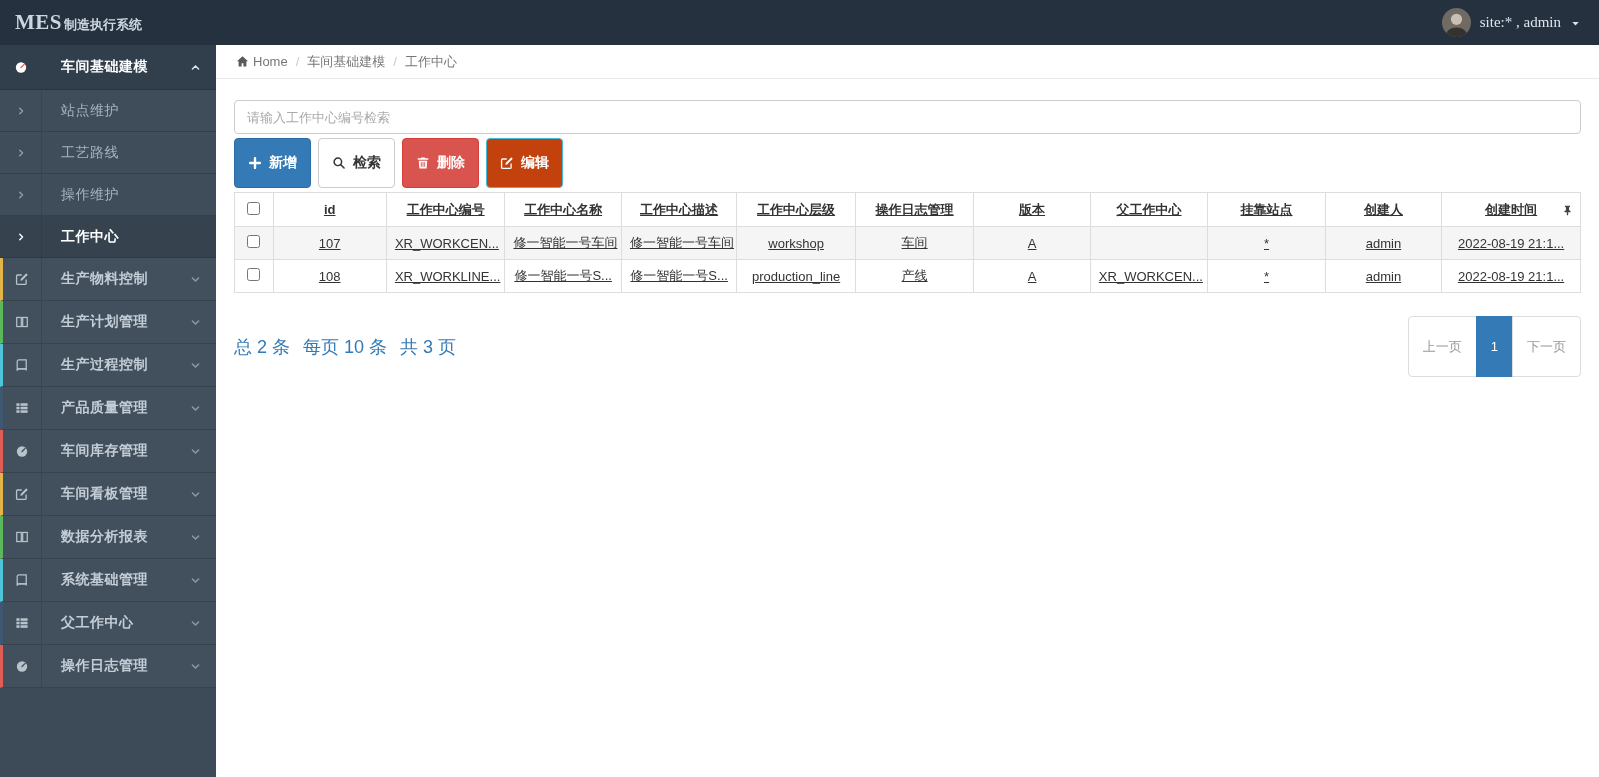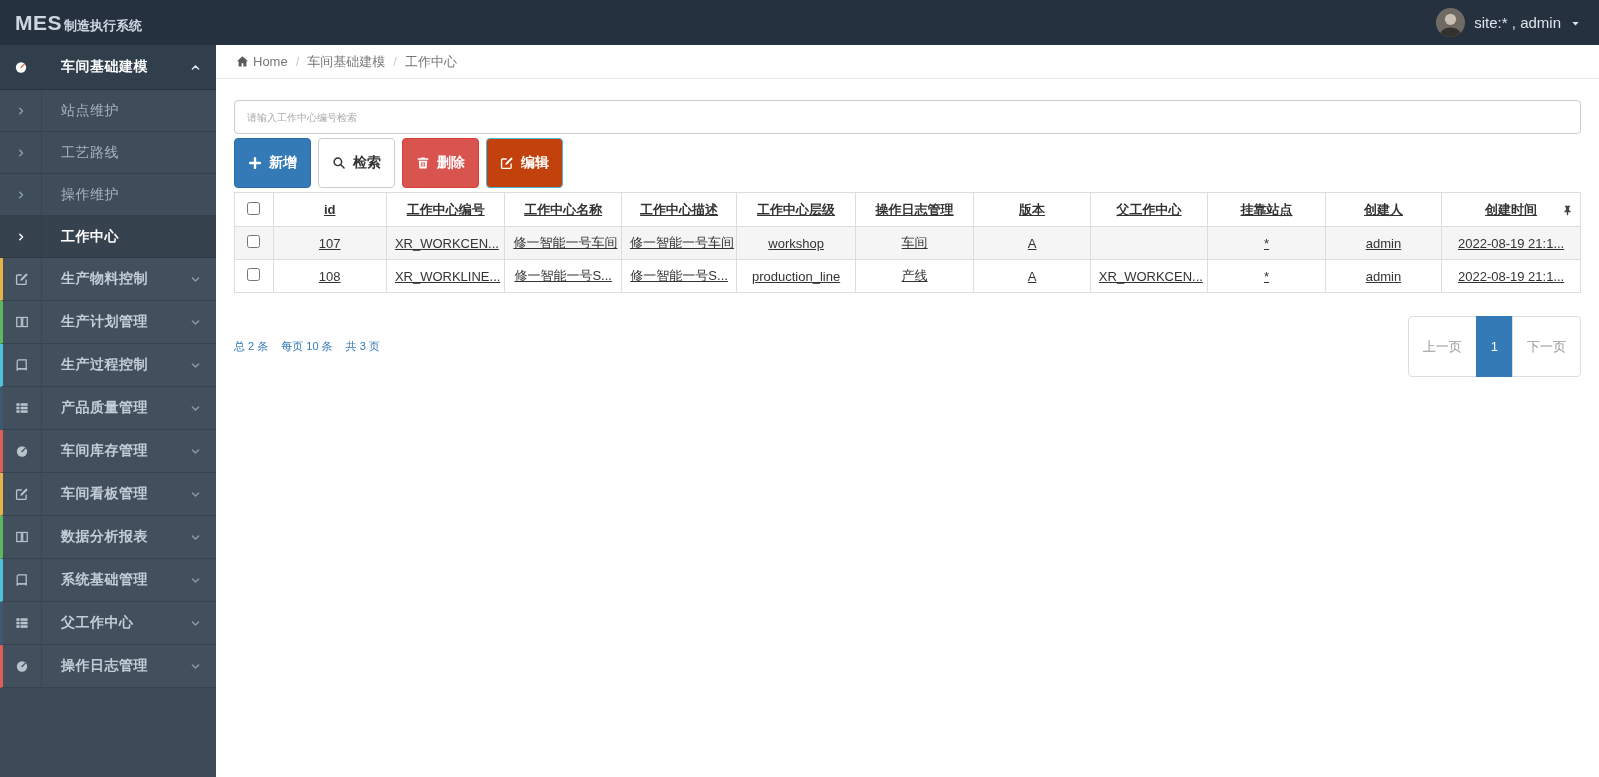--- a/index.html
+++ b/index.html
@@ -7,20 +7,21 @@
   body {
     width:1599px; height:777px; overflow:hidden; position:relative;
     font-family:"Liberation Sans","DejaVu Sans",sans-serif;
     background:#fff; color:#333;
   }
   
   .topbar{
     position:absolute; top:0; left:0; width:100%; height:45px;
     background:#263140; display:flex; align-items:center; justify-content:space-between;
     z-index:10;
+    font-family:Liberation Serif, serif;
   }
   .brand{ width:216px; padding-left:15px; color:#cdd7e0; white-space:nowrap; }
   .brand-bold{ font-size:21px; font-weight:bold; letter-spacing:.5px; }
   .brand-rest{ font-size:13px; font-weight:bold; margin-left:2px; }
   .user-area{ display:flex; align-items:center; gap:9px; padding-right:18px; color:#dde4eb; font-size:15px; cursor:pointer; }
   .avatar{ width:29px; height:29px; border-radius:50%; overflow:hidden; display:block; }
   .avatar svg{ width:29px; height:29px; display:block; }
   .caret svg{ width:11px; height:11px; display:block; margin-top:2px; }
 
   
@@ -63,21 +64,21 @@
   }
   .breadcrumb .home-ic{ display:flex; color:#5a5a5a; margin-right:-4px; }
   .breadcrumb .home-ic svg{ width:13px; height:13px; }
   .crumb-link{ color:#777; text-decoration:none; cursor:pointer; }
   .crumb-sep{ color:#c9c9c9; }
   .crumb-current{ color:#777; }
 
   .content{ padding:21px 18px 0 18px; }
   .search-input{
     width:100%; height:34px; border:1px solid #ccc; border-radius:4px;
-    padding:6px 12px; font-size:10px; color:#555; outline:none;
+    padding:6px 12px; font-size:13px; color:#555; outline:none;
     font-family:"Liberation Sans","DejaVu Sans",sans-serif;
   }
   .search-input::placeholder{ color:#a9a9a9; }
 
   .toolbar{ margin:4px 0; display:flex; gap:7px; }
   .btn{
     height:50px; padding:0 13px; border-radius:4px; font-size:14px; font-weight:bold;
     display:inline-flex; align-items:center; gap:7px; border:1px solid transparent; cursor:pointer;
     font-family:"Liberation Sans","DejaVu Sans",sans-serif;
   }
@@ -94,21 +95,21 @@
     border:1px solid #ddd; height:33px; text-align:center; padding:0 8px;
     overflow:hidden; white-space:nowrap; text-overflow:clip;text-decoration:underline;
   }
   .grid th{ font-weight:bold; height:34px; position:relative; background:#fff; }
   .grid tbody tr:nth-child(odd){ background:#f5f5f5; }
   .grid input[type=checkbox]{ width:13px; height:13px; margin:0; cursor:pointer; }
   .pin{ position:absolute; right:7px; top:50%; transform:translateY(-50%); color:#444; cursor:pointer; display:flex; }
   .pin svg{ width:11px; height:13px; }
 
   .table-footer{ display:flex; justify-content:space-between; align-items:center; margin-top:23px; }
-  .summary{ color:#337ab7; font-size:11px; display:flex; gap:13px; }
+  .summary{ color:#337ab7; font-size:18px; display:flex; gap:13px; }
   .pagination{ display:flex; margin-right:0; }
   .page-btn{
     border:1px solid #ddd; background:#fff; color:#999; font-size:13px;
     padding:23px 14px; cursor:pointer; margin-left:-1px; line-height:1; user-select:none;
   }
   .page-btn:first-child{ border-radius:4px 0 0 4px; margin-left:0; }
   .page-btn:last-child{ border-radius:0 4px 4px 0; }
   .page-btn.active{ background:#337ab7; border-color:#337ab7; color:#fff; }
 </style>
 </head>

